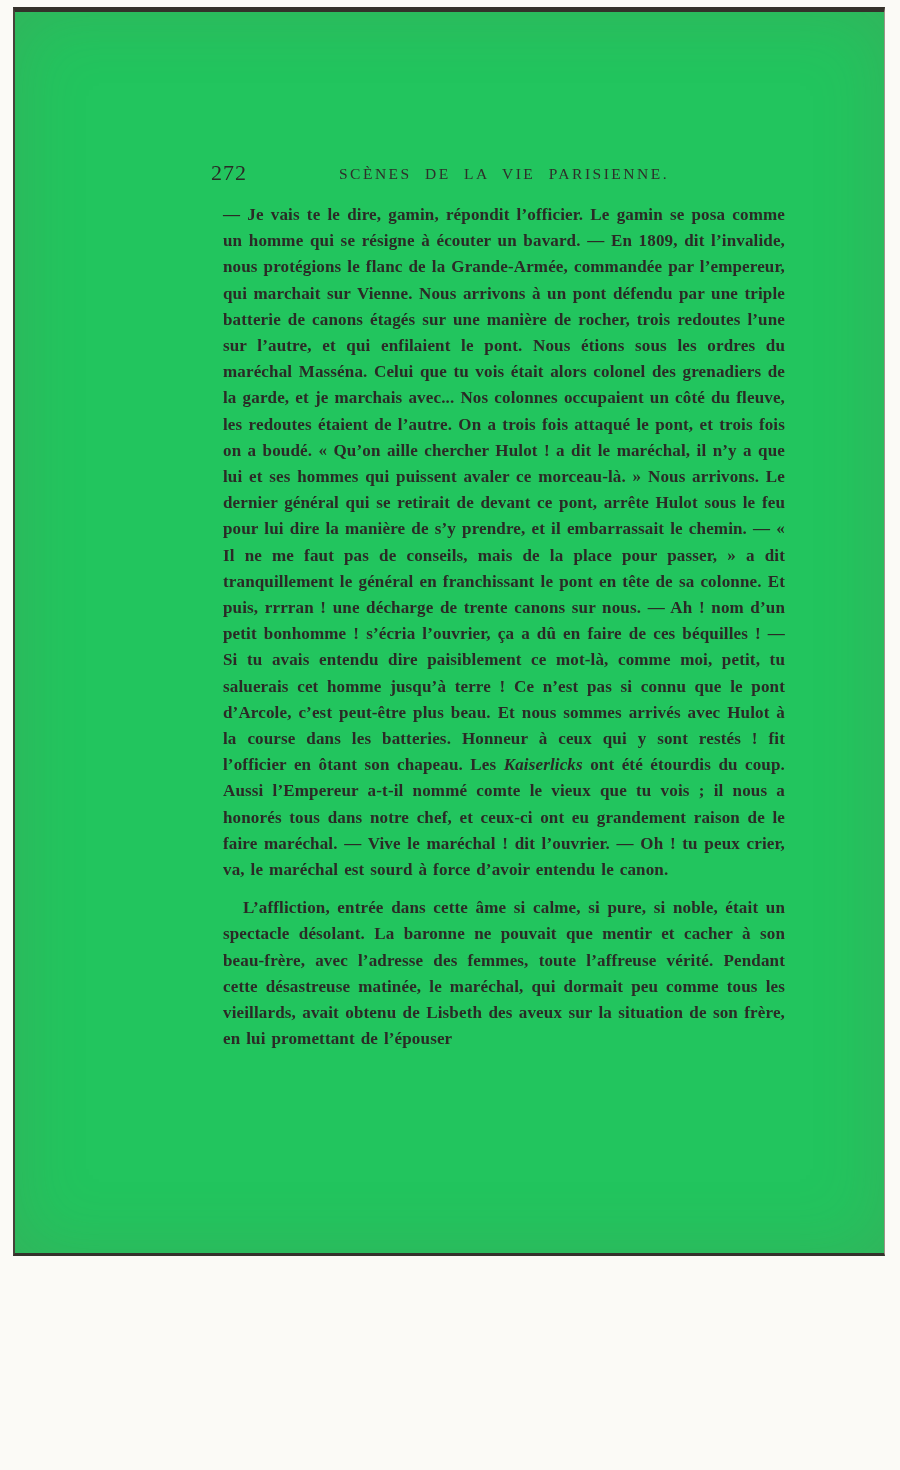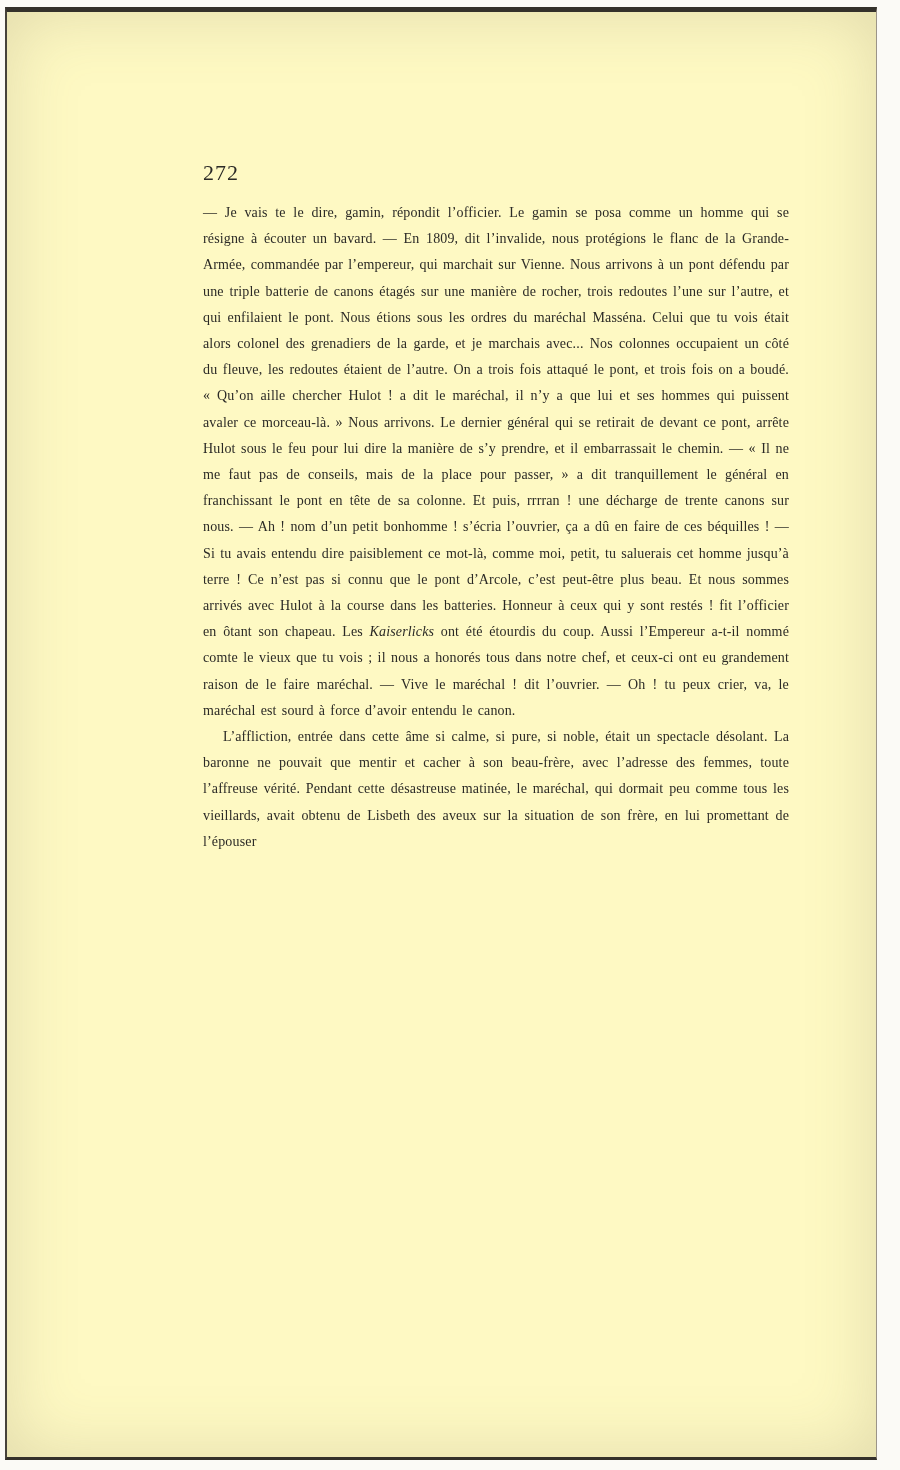--- a/index.html
+++ b/index.html
@@ -9,26 +9,26 @@
   body {
     width: 900px;
     height: 1470px;
     background: #fbfaf6;
     position: relative;
     overflow: hidden;
     font-family: "Liberation Serif", "DejaVu Serif", serif;
   }
   .scan-page {
     position: absolute;
-    left: 5px;
+    left: 13px;
     top: 7px;
     width: 872px;
-    height: 1453px;
+    height: 1249px;
     box-sizing: border-box;
-    background: #fef9c3;
+    background: #22c55e;
     border-top: 5px solid #34312b;
     border-left: 2px solid #46423a;
     border-right: 1px solid #9b9488;
     border-bottom: 3px solid #34312b;
     box-shadow: inset 0 0 70px rgba(120, 108, 85, 0.22);
   }
   .text-area {
     position: absolute;
     left: 196px;
     top: 148px;
@@ -49,40 +49,42 @@
   }
   .running-title {
     text-align: center;
     font-size: 15.5px;
     letter-spacing: 2.5px;
     word-spacing: 7px;
     padding-top: 5px;
     color: #2f2e2a;
   }
   .body-text .para {
-    margin: 0;
+    margin: 12px;
     text-align: justify;
-    font-size: 14px;
+    font-size: 17px;
     line-height: 26.2px;
     word-spacing: 1.5px;
     letter-spacing: 0.15px;
+    font-weight: bold;
   }
   .body-text .para.indent {
     text-indent: 20px;
   }
   .italic {
     font-style: italic;
   }
 </style>
 </head>
 <body>
 
 <div class="scan-page">
   <div class="text-area">
     <div class="header-row">
       <span class="page-number">272</span>
+      <div class="running-title">SCÈNES DE LA VIE PARISIENNE.</div>
     </div>
     <div class="body-text">
         <p class="para"><span>— Je vais te le dire, gamin, répondit l’officier. Le gamin se posa comme un homme qui se résigne à écouter un bavard. — En 1809, dit l’invalide, nous protégions le flanc de la Grande-Armée, commandée par l’empereur, qui marchait sur Vienne. Nous arrivons à un pont défendu par une triple batterie de canons étagés sur une manière de rocher, trois redoutes l’une sur l’autre, et qui enfilaient le pont. Nous étions sous les ordres du maréchal Masséna. Celui que tu vois était alors colonel des grenadiers de la garde, et je marchais avec... Nos colonnes occupaient un côté du fleuve, les redoutes étaient de l’autre. On a trois fois attaqué le pont, et trois fois on a boudé. « Qu’on aille chercher Hulot ! a dit le maréchal, il n’y a que lui et ses hommes qui puissent avaler ce morceau-là. » Nous arrivons. Le dernier général qui se retirait de devant ce pont, arrête Hulot sous le feu pour lui dire la manière de s’y prendre, et il embarrassait le chemin. — « Il ne me faut pas de conseils, mais de la place pour passer, » a dit tranquillement le général en franchissant le pont en tête de sa colonne. Et puis, rrrran ! une décharge de trente canons sur nous. — Ah ! nom d’un petit bonhomme ! s’écria l’ouvrier, ça a dû en faire de ces béquilles ! — Si tu avais entendu dire paisiblement ce mot-là, comme moi, petit, tu saluerais cet homme jusqu’à terre ! Ce n’est pas si connu que le pont d’Arcole, c’est peut-être plus beau. Et nous sommes arrivés avec Hulot à la course dans les batteries. Honneur à ceux qui y sont restés ! fit l’officier en ôtant son chapeau. Les </span><span class="italic">Kaiserlicks</span><span> ont été étourdis du coup. Aussi l’Empereur a-t-il nommé comte le vieux que tu vois ; il nous a honorés tous dans notre chef, et ceux-ci ont eu grandement raison de le faire maréchal. — Vive le maréchal ! dit l’ouvrier. — Oh ! tu peux crier, va, le maréchal est sourd à force d’avoir entendu le canon.</span></p>
         <p class="para indent"><span>L’affliction, entrée dans cette âme si calme, si pure, si noble, était un spectacle désolant. La baronne ne pouvait que mentir et cacher à son beau-frère, avec l’adresse des femmes, toute l’affreuse vérité. Pendant cette désastreuse matinée, le maréchal, qui dormait peu comme tous les vieillards, avait obtenu de Lisbeth des aveux sur la situation de son frère, en lui promettant de l’épouser</span></p>
       </div>
   </div>
 </div>
 
 </body></html>

